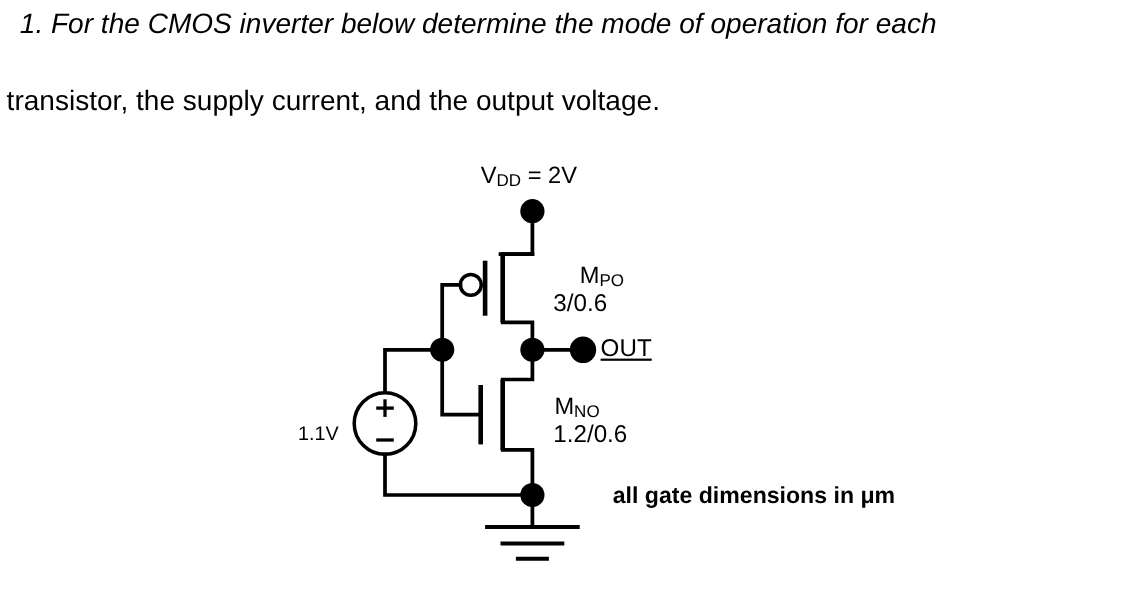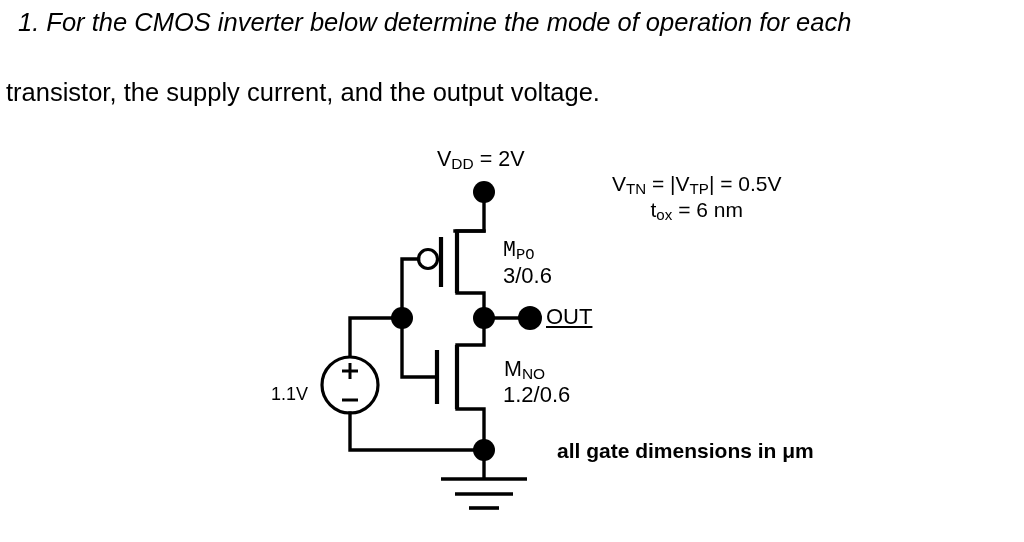--- a/index.html
+++ b/index.html
@@ -90,21 +90,21 @@
     line-height: 1.12;
   }
   .lbl sub {
     font-size: 0.72em;
     vertical-align: -0.18em;
   }
 
   #lbl-vdd      { left: 437px; top: 147px; font-size: 21.5px; }
   #lbl-params   { left: 612px; top: 172px; font-size: 21px; text-align: center; }
   #lbl-params .pl2 { display: block; }
-  #lbl-mpo      { left: 503px; top: 238px; font-size: 21.5px; font-family: Liberation Mono, monospace; }
+  #lbl-mpo      { left: 527px; top: 238px; font-size: 21.5px; }
   #lbl-mpo-size { left: 503px; top: 264px; font-size: 22px; }
   #lbl-out      { left: 546px; top: 305px; font-size: 22px; text-decoration: underline; }
   #lbl-mno      { left: 504px; top: 357px; font-size: 21.5px; }
   #lbl-mno-size { left: 503px; top: 383px; font-size: 22px; }
   #lbl-src      { left: 271px; top: 384px; font-size: 18px; }
   #lbl-note     { left: 557px; top: 439px; font-size: 21px; font-weight: bold; }
 </style>
 </head>
 <body>
 
@@ -177,24 +177,20 @@
       <line class="wire" x1="484" y1="450" x2="484" y2="478"></line>
       <line class="gnd" x1="441" y1="479" x2="527" y2="479"></line>
       <line class="gnd" x1="455" y1="494" x2="513" y2="494"></line>
       <line class="gnd" x1="469" y1="508" x2="499" y2="508"></line>
     </g>
 
   </svg>
 
   <div class="lbl" id="lbl-vdd"><span>V</span><sub>DD</sub><span> = 2V</span></div>
 
-  <div class="lbl" id="lbl-params">
-    <span class="pl1"><span>V</span><sub>TN</sub><span> = |V</span><sub>TP</sub><span>| = 0.5V</span></span>
-    <span class="pl2"><span>t</span><sub>ox</sub><span> = 6 nm</span></span>
-  </div>
 
   <div class="lbl" id="lbl-mpo"><span>M</span><sub>PO</sub></div>
   <div class="lbl" id="lbl-mpo-size">3/0.6</div>
 
   <div class="lbl" id="lbl-out">OUT</div>
 
   <div class="lbl" id="lbl-mno"><span>M</span><sub>NO</sub></div>
   <div class="lbl" id="lbl-mno-size">1.2/0.6</div>
 
   <div class="lbl" id="lbl-src">1.1V</div>

